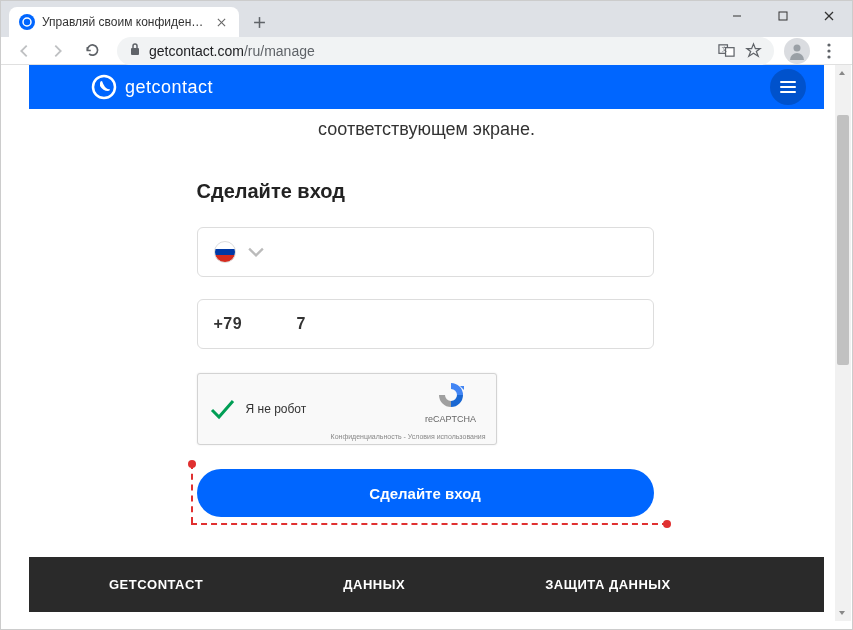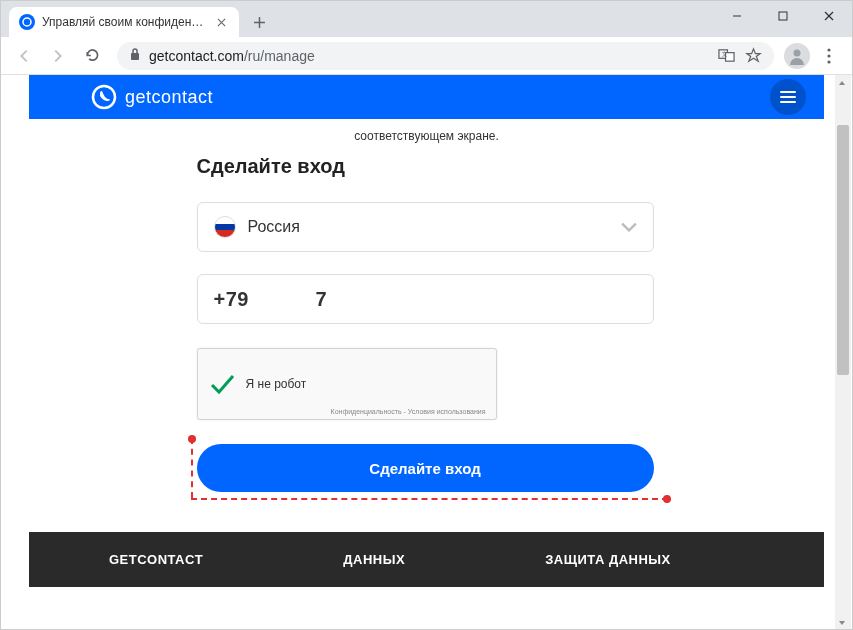--- a/index.html
+++ b/index.html
@@ -13,21 +13,21 @@
 
 .tab-bar { height: 36px; background: #dee1e6; display: flex; align-items: flex-end; padding-left: 8px; padding-top: 6px; }
 .tab { height: 30px; background: #fff; border-radius: 8px 8px 0 0; display: flex; align-items: center; padding: 0 10px; width: 230px; gap: 7px; }
 .tab-favicon { width: 16px; height: 16px; border-radius: 50%; background: #0066ff; display: flex; align-items: center; justify-content: center; }
 .tab-favicon svg { width: 10px; height: 10px; }
 .tab-title { font-size: 12px; color: #333; flex: 1; white-space: nowrap; overflow: hidden; text-overflow: ellipsis; }
 .tab-close { width: 16px; height: 16px; display: flex; align-items: center; justify-content: center; cursor: pointer; }
 .new-tab { width: 28px; height: 28px; display: flex; align-items: center; justify-content: center; cursor: pointer; margin-left: 6px; margin-bottom: 1px; }
 
 
-.address-bar { height: 38px; background: #fff; border-bottom: 1px solid #e0e0e0; display: flex; align-items: center; padding: 0 8px; gap: 4px; }
+.address-bar { height: 28px; background: #fff; border-bottom: 1px solid #e0e0e0; display: flex; align-items: center; padding: 0 8px; gap: 4px; }
 .nav-btn { width: 30px; height: 30px; border-radius: 50%; display: flex; align-items: center; justify-content: center; cursor: pointer; }
 .nav-btn.disabled { opacity: 0.4; }
 .url-bar { flex: 1; height: 28px; background: #f1f3f4; border-radius: 14px; display: flex; align-items: center; padding: 0 12px; gap: 8px; margin: 0 6px; }
 .url-text { font-size: 14px; color: #202124; }
 .url-domain { color: #202124; }
 .url-path { color: #5f6368; }
 .url-icons { margin-left: auto; display: flex; gap: 10px; align-items: center; }
 .addr-icon { display: flex; align-items: center; justify-content: center; cursor: pointer; }
 .avatar { width: 26px; height: 26px; border-radius: 50%; background: #dadce0; display: flex; align-items: center; justify-content: center; }
 .menu-dots { width: 30px; height: 30px; display: flex; align-items: center; justify-content: center; cursor: pointer; }
@@ -35,28 +35,28 @@
 
 .page { position: relative; height: calc(630px - 74px); overflow: hidden; }
 .content-wrapper { padding: 0 28px; height: 100%; }
 .header { height: 44px; background: #0066ff; display: flex; align-items: center; justify-content: space-between; padding: 0 18px 0 62px; }
 .logo { display: flex; align-items: center; gap: 8px; color: #fff; }
 .logo-icon { width: 26px; height: 26px; }
 .logo-text { font-size: 18px; font-weight: 400; letter-spacing: 0.5px; }
 .burger { width: 36px; height: 36px; border-radius: 50%; background: #0052cc; display: flex; align-items: center; justify-content: center; cursor: pointer; }
 
 .main { background: #fff; padding: 10px 0 40px; }
-.subtitle { text-align: center; font-size: 12px; color: #333; margin-bottom: 12px; }
+.subtitle { text-align: center; font-size: 18px; color: #333; margin-bottom: 40px; }
 .form-area { width: 468px; margin: 0 auto; padding-left: 4px; }
 .section-title { font-size: 20px; font-weight: bold; color: #222; margin-bottom: 24px; }
 .country-select { height: 50px; border: 1px solid #ddd; border-radius: 6px; display: flex; align-items: center; padding: 0 16px; margin-bottom: 22px; cursor: pointer; width: 457px; }
 .flag { width: 22px; height: 22px; border-radius: 50%; background: linear-gradient(to bottom, #fff 33%, #0039a6 33%, #0039a6 66%, #d52b1e 66%); border: 1px solid #ddd; margin-right: 12px; }
 .country-name { font-size: 16px; color: #333; flex: 1; }
 .chevron { color: #aaa; }
-.phone-input { height: 50px; border: 1px solid #ddd; border-radius: 6px; padding: 0 16px; font-size: 20px; color: #333; font-weight: bold; display: flex; align-items: center; margin-bottom: 24px; width: 457px; }
+.phone-input { height: 50px; border: 1px solid #ddd; border-radius: 6px; padding: 0 16px; font-size: 16px; color: #333; font-weight: bold; display: flex; align-items: center; margin-bottom: 24px; width: 457px; }
 .phone-input span { letter-spacing: 0.5px; }
 
 .recaptcha { width: 300px; height: 72px; border: 1px solid #d3d3d3; border-radius: 3px; background: #f9f9f9; display: flex; align-items: center; padding: 0 10px; margin-bottom: 24px; position: relative; box-shadow: 0 0 2px rgba(0,0,0,0.1); }
 .checkmark { width: 28px; height: 28px; margin-right: 10px; display: flex; align-items: center; justify-content: center; }
 .checkmark svg { width: 28px; height: 28px; }
 .recaptcha-label { font-size: 12px; color: #333; }
 .recaptcha-logo { position: absolute; right: 10px; top: 6px; text-align: center; width: 70px; }
 .recaptcha-logo svg { width: 30px; height: 30px; }
 .recaptcha-brand { font-size: 9px; color: #666; margin-top: 0px; }
 .recaptcha-links { position: absolute; right: 10px; bottom: 4px; font-size: 7px; color: #888; }
@@ -214,39 +214,47 @@
       </div>
     </div>
 
     <div class="main">
       <div class="subtitle">соответствующем экране.</div>
       <div class="form-area">
         <div class="section-title">Сделайте вход</div>
 
         <div class="country-select">
           <div class="flag"></div>
-          <div class="country-name">Россия</div>
           <div class="chevron">
             <svg viewBox="0 0 14 8" width="16" height="10">
                 <path d="M1 1 L7 7 L13 1" fill="none" stroke="#bbb" stroke-width="2"></path>
               </svg>
           </div>
         </div>
 
         <div class="phone-input">
           <span style="white-space: pre;">+79           7</span>
         </div>
 
         <div class="recaptcha">
           <div class="checkmark">
             <svg viewBox="0 0 28 28">
                 <path d="M4 15 L11 22 L25 6" fill="none" stroke="#009e55" stroke-width="3"></path>
               </svg>
           </div>
           <div class="recaptcha-label">Я не робот</div>
+          <div class="recaptcha-logo">
+            <svg viewBox="0 0 30 30">
+                <path d="M15 3 A12 12 0 0 1 27 15 L21 15 A6 6 0 0 0 15 9 Z" fill="#4285f4"></path>
+                <path d="M27 15 A12 12 0 0 1 15 27 L15 21 A6 6 0 0 0 21 15 Z" fill="#1967d2"></path>
+                <path d="M15 27 A12 12 0 0 1 3 15 L9 15 A6 6 0 0 0 15 21 Z" fill="#a0a0a0"></path>
+                <path d="M24 6 L28 6 L28 10" fill="#4285f4"></path>
+              </svg>
+            <div class="recaptcha-brand">reCAPTCHA</div>
+          </div>
           <div class="recaptcha-links">Конфиденциальность - Условия использования</div>
         </div>
 
         <div class="highlight-box">
           <div class="dashed-border dashed-left"></div>
           <div class="dashed-border dashed-bottom"></div>
           <div class="dot dot-tl"></div>
           <div class="dot dot-br"></div>
           <button class="login-btn">Сделайте вход</button>
         </div>

